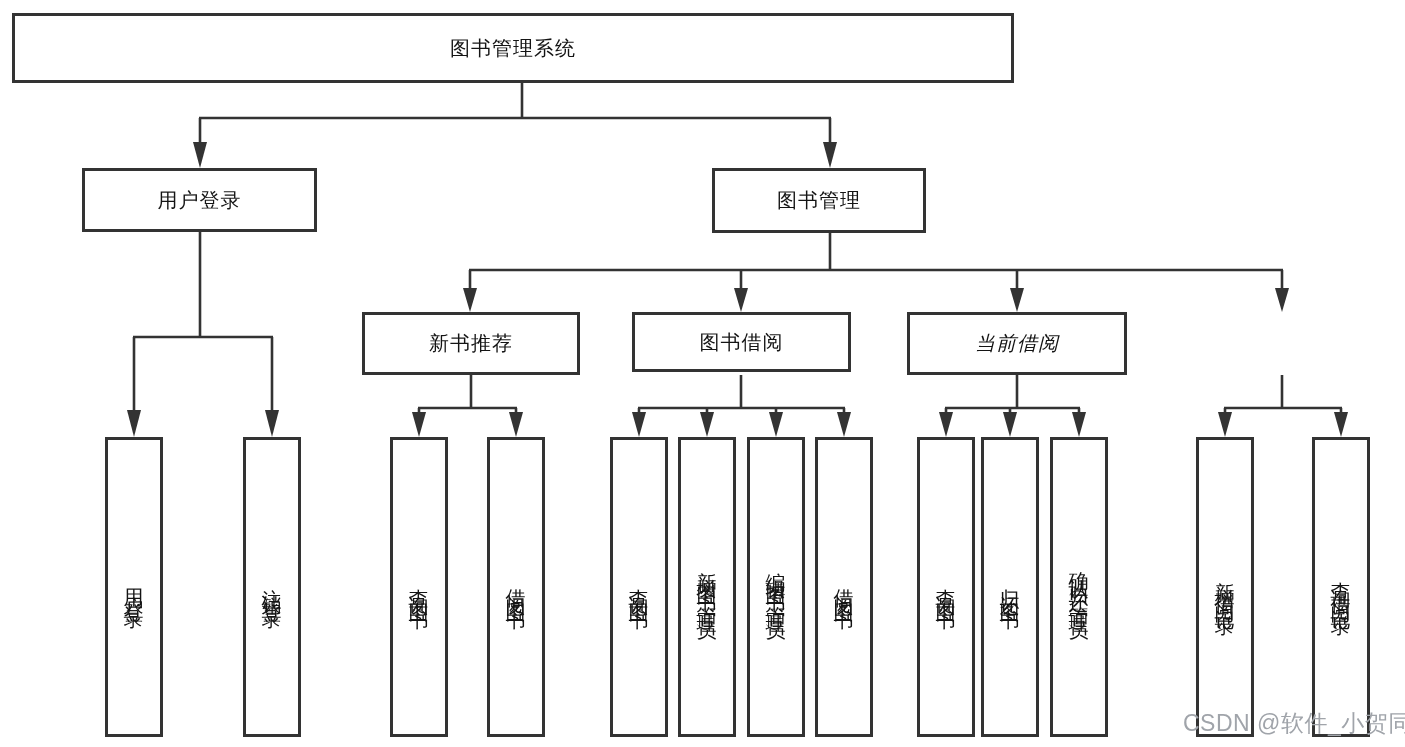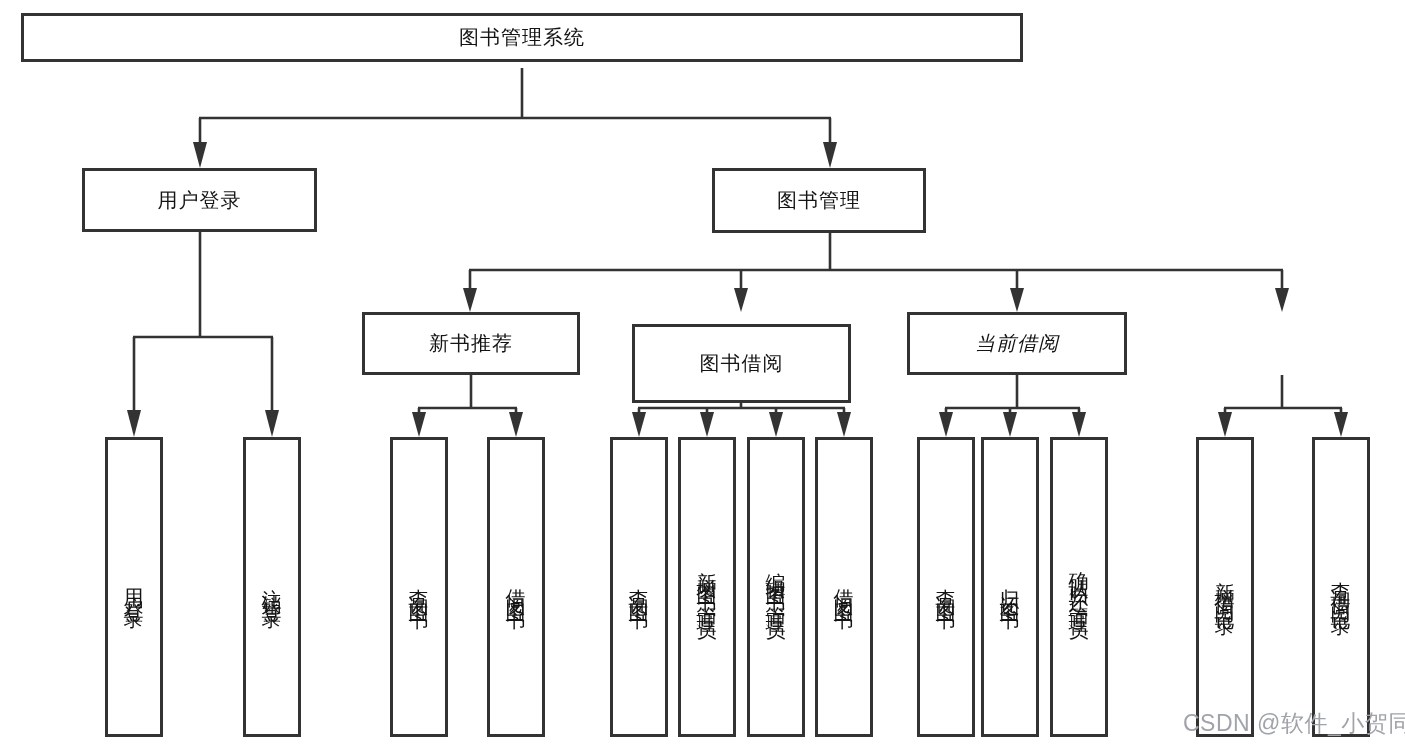--- a/index.html
+++ b/index.html
@@ -106,35 +106,35 @@
       <polygon points="1072,412 1086,412 1079,437"></polygon>
 
     <line x1="1282" y1="375" x2="1282" y2="408"></line>
     <line x1="1224" y1="408" x2="1342" y2="408"></line>
     <line x1="1225" y1="408" x2="1225" y2="416"></line>
       <polygon points="1218,412 1232,412 1225,437"></polygon>
     <line x1="1341" y1="408" x2="1341" y2="416"></line>
       <polygon points="1334,412 1348,412 1341,437"></polygon>
   </svg>
 
-  <div class="box" style="left:21px;top:13px;width:1002px;height:49px;">
+  <div class="box" style="left:12px;top:13px;width:1002px;height:70px;">
     <span>图书管理系统</span>
   </div>
 
   <div class="box" style="left:82px;top:168px;width:235px;height:64px;">
     <span>用户登录</span>
   </div>
   <div class="box" style="left:712px;top:168px;width:214px;height:65px;">
     <span>图书管理</span>
   </div>
 
   <div class="box" style="left:362px;top:312px;width:218px;height:63px;">
     <span>新书推荐</span>
   </div>
-  <div class="box" style="left:632px;top:324px;width:219px;height:79px;text-align:right;">
+  <div class="box" style="left:632px;top:312px;width:219px;height:60px;text-align:right;">
     <span>图书借阅</span>
   </div>
   <div class="box" style="left:907px;top:312px;width:220px;height:63px;font-style:italic;">
     <span>当前借阅</span>
   </div>
 
   <div class="box vbox" style="left:105px;top:437px;width:58px;height:300px;">
     <span>用户登录</span>
   </div>
   <div class="box vbox" style="left:243px;top:437px;width:58px;height:300px;">

